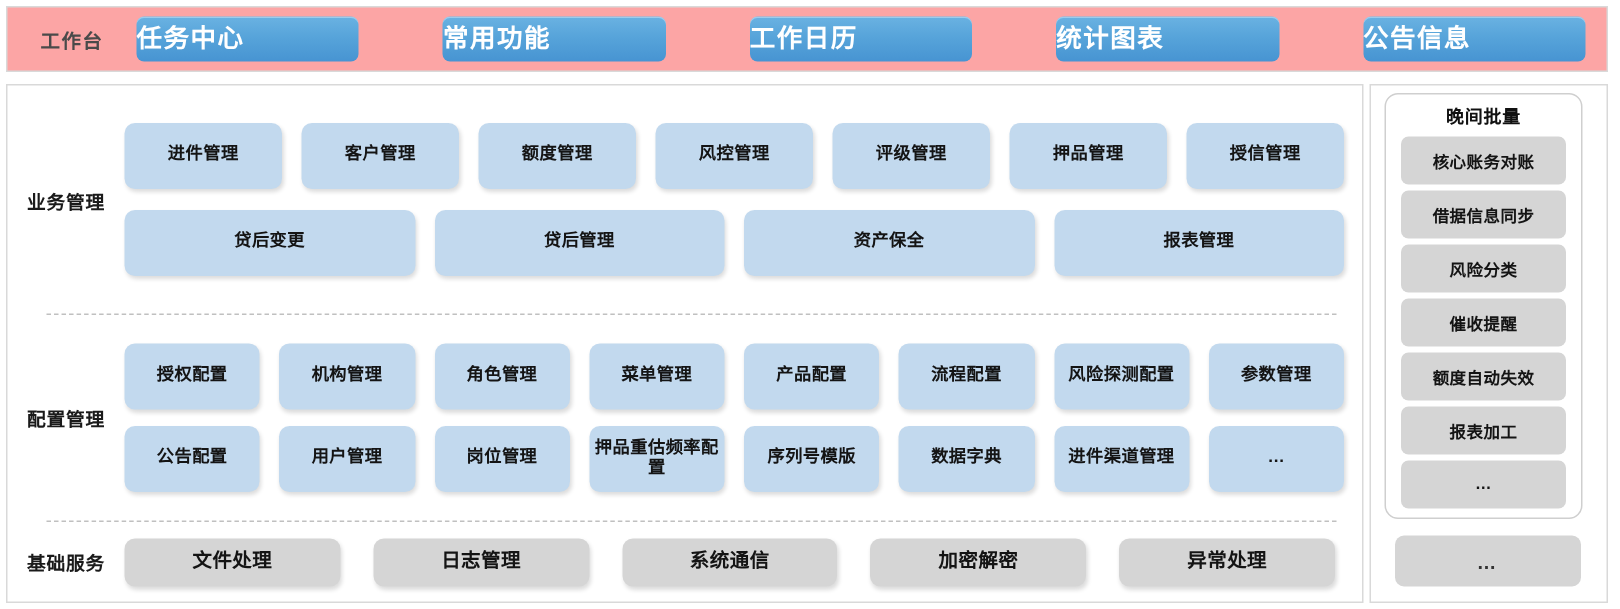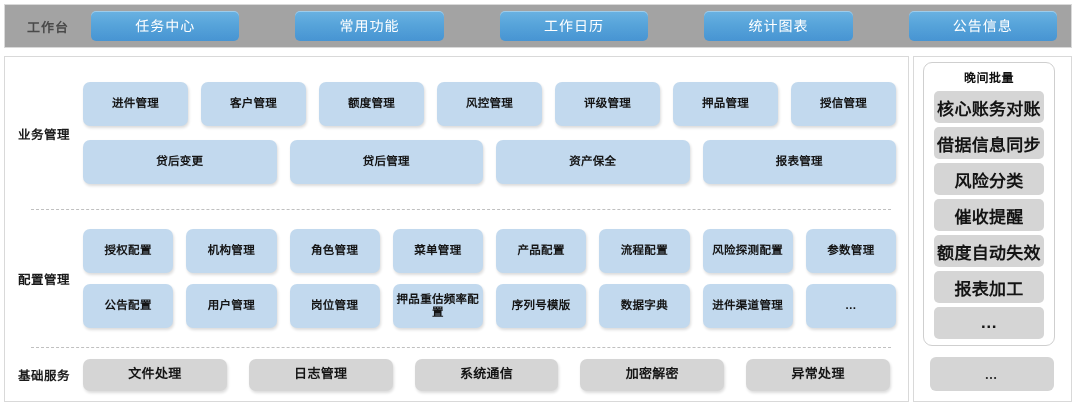--- a/index.html
+++ b/index.html
@@ -14,21 +14,21 @@
     overflow: hidden;
   }
 
   
   .topbar {
     position: absolute;
     left: 4px;
     top: 4px;
     width: 1068px;
     height: 44px;
-    background: #a3a3a3;
+    background: #fca5a5;
     border: 1px solid #d9d9d9;
     box-sizing: border-box;
     display: flex;
     align-items: center;
   }
   .topbar-title {
     width: 86px;
     flex: 0 0 86px;
     text-align: center;
     font-size: 13px;
@@ -40,29 +40,30 @@
     flex: 1 1 auto;
     display: flex;
     align-items: center;
     gap: 56px;
     padding-right: 14px;
   }
   .tab {
     flex: 1 1 0;
     height: 30px;
     line-height: 30px;
-    text-align: center;
-    font-size: 14px;
+    text-align: left;
+    font-size: 17px;
     color: #ffffff;
     letter-spacing: 1px;
     border-radius: 5px;
     background: linear-gradient(180deg, #6ab2e2 0%, #57a4da 45%, #4794d2 100%);
     box-shadow: inset 0 1px 0 rgba(255,255,255,0.35);
     cursor: pointer;
     user-select: none;
+    font-weight: bold;
   }
 
   
   .main-panel {
     position: absolute;
     left: 4px;
     top: 56px;
     width: 905px;
     height: 346px;
     background: #ffffff;
@@ -185,21 +186,21 @@
     flex: 0 0 auto;
   }
   .batch-item {
     flex: 1 1 0;
     min-height: 0;
     background: #d5d5d5;
     border-radius: 5px;
     display: flex;
     align-items: center;
     justify-content: center;
-    font-size: 17px;
+    font-size: 11px;
     font-weight: bold;
     color: #141414;
     letter-spacing: 0.3px;
     cursor: pointer;
     user-select: none;
   }
   .side-more {
     position: absolute;
     left: 16px;
     top: 300px;

